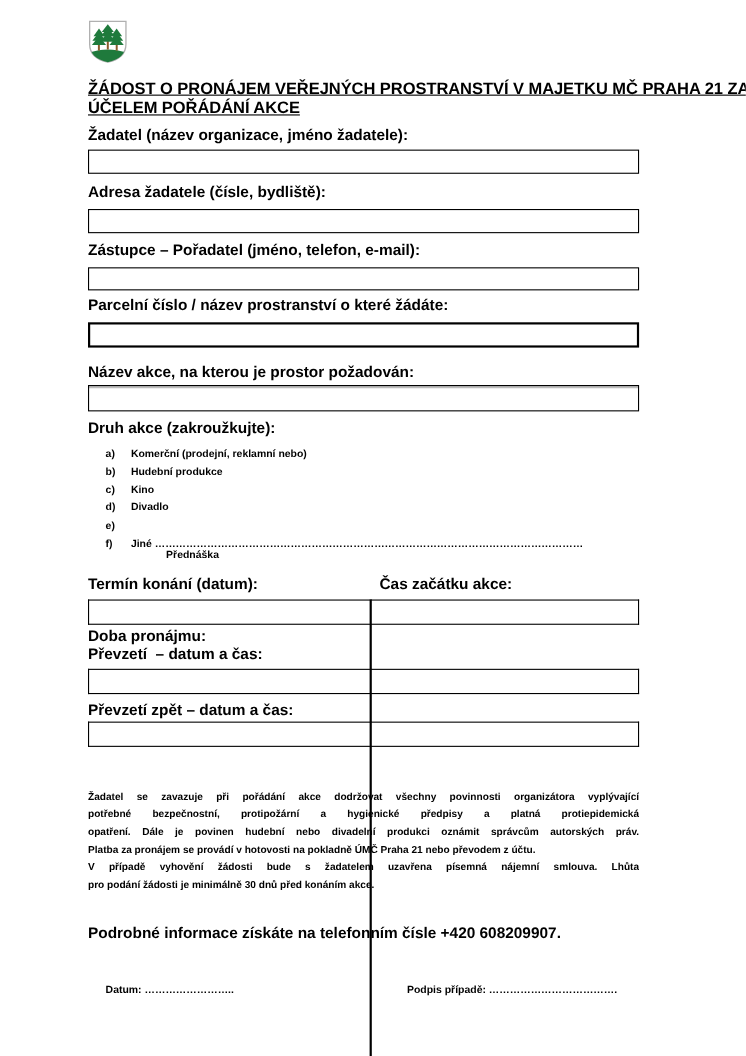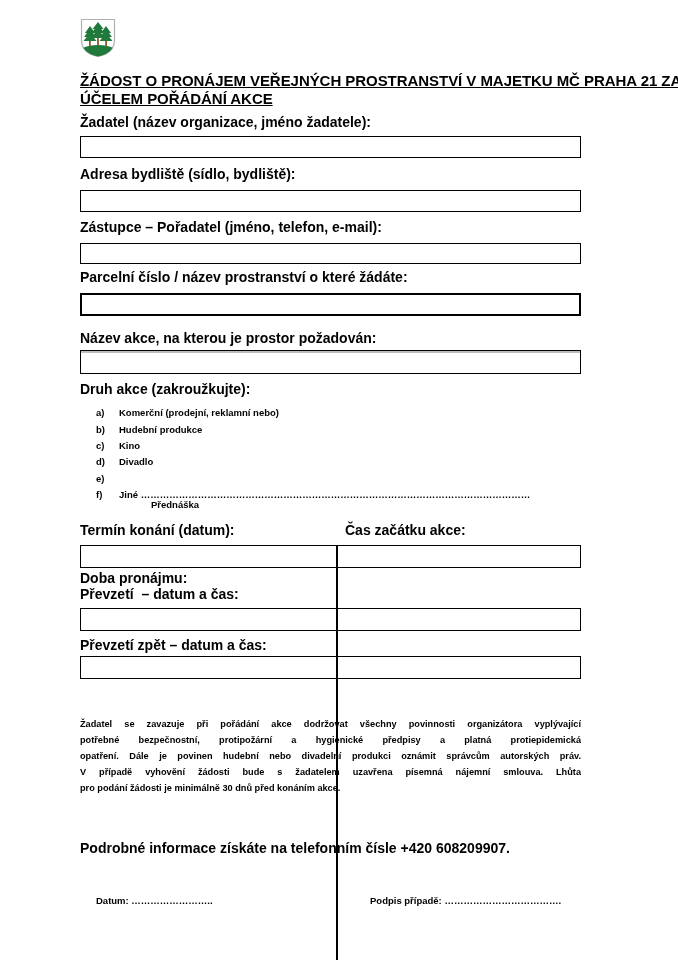--- a/index.html
+++ b/index.html
@@ -68,21 +68,21 @@
     </g>
   </svg>
 </div>
 
 <div class="abs title" style="top:72px;">ŽÁDOST O PRONÁJEM VEŘEJNÝCH PROSTRANSTVÍ V MAJETKU MČ PRAHA 21 ZA </div>
 <div class="abs title" style="top:90px;">ÚČELEM POŘÁDÁNÍ AKCE</div>
 
 <div class="abs label" style="top:116px;">Žadatel (název organizace, jméno žadatele):</div>
 <input class="abs field" style="top: 136px; height: 22px;" type="text" value="">
 
-<div class="abs label" style="top:168px;">Adresa bydliště (sídlo, bydliště):</div>
+<div class="abs label" style="top:168px;">Adresa žadatele (čísle, bydliště):</div>
 <input class="abs field" style="top: 190px; height: 22px;" type="text" value="">
 
 <div class="abs label" style="top:221px;">Zástupce – Pořadatel (jméno, telefon, e-mail):</div>
 <input class="abs field" style="top: 243px; height: 21px;" type="text" value="">
 
 <div class="abs label" style="top:271px;">Parcelní číslo / název prostranství o které žádáte:</div>
 <input class="abs field thick" style="top: 293px; height: 23px;" type="text" value="">
 
 <div class="abs label" style="top:332px;">Název akce, na kterou je prostor požadován:</div>
 <input class="abs field shadow" style="top: 350px; height: 24px;" type="text" value="">
@@ -114,20 +114,21 @@
 <input class="abs field split-right" style="top: 608px; height: 23px;" type="text" value="">
 
 <div class="abs label" style="top:639px;">Převzetí zpět – datum a čas:</div>
 <input class="abs field split-left" style="top: 656px; height: 23px;" type="text" value="">
 <input class="abs field split-right" style="top: 656px; height: 23px;" type="text" value="">
 
 <div class="abs para">
   <span class="para-line j">Žadatel se zavazuje při pořádání akce dodržovat všechny povinnosti organizátora vyplývající</span>
   <span class="para-line j">potřebné bezpečnostní, protipožární a hygienické předpisy a platná protiepidemická</span>
   <span class="para-line j">opatření. Dále je povinen hudební nebo divadelní produkci oznámit správcům autorských práv.</span>
+  <span class="para-line l">Platba za pronájem se provádí v hotovosti na pokladně ÚMČ Praha 21 nebo převodem z účtu.</span>
   <span class="para-line j">V případě vyhovění žádosti bude s žadatelem uzavřena písemná nájemní smlouva. Lhůta</span>
   <span class="para-line l">pro podání žádosti je minimálně 30 dnů před konáním akce.</span>
 </div>
 
 <div class="abs label" style="top:842px;">Podrobné informace získáte na telefonním čísle +420 608209907.</div>
 
 <div class="abs sig" style="top:895px; left:96px;">Datum: ……………………..</div>
 <div class="abs sig" style="top:895px; left:370px;">Podpis případě: ……………………………….</div>
 
 <div class="abs vline"></div>

